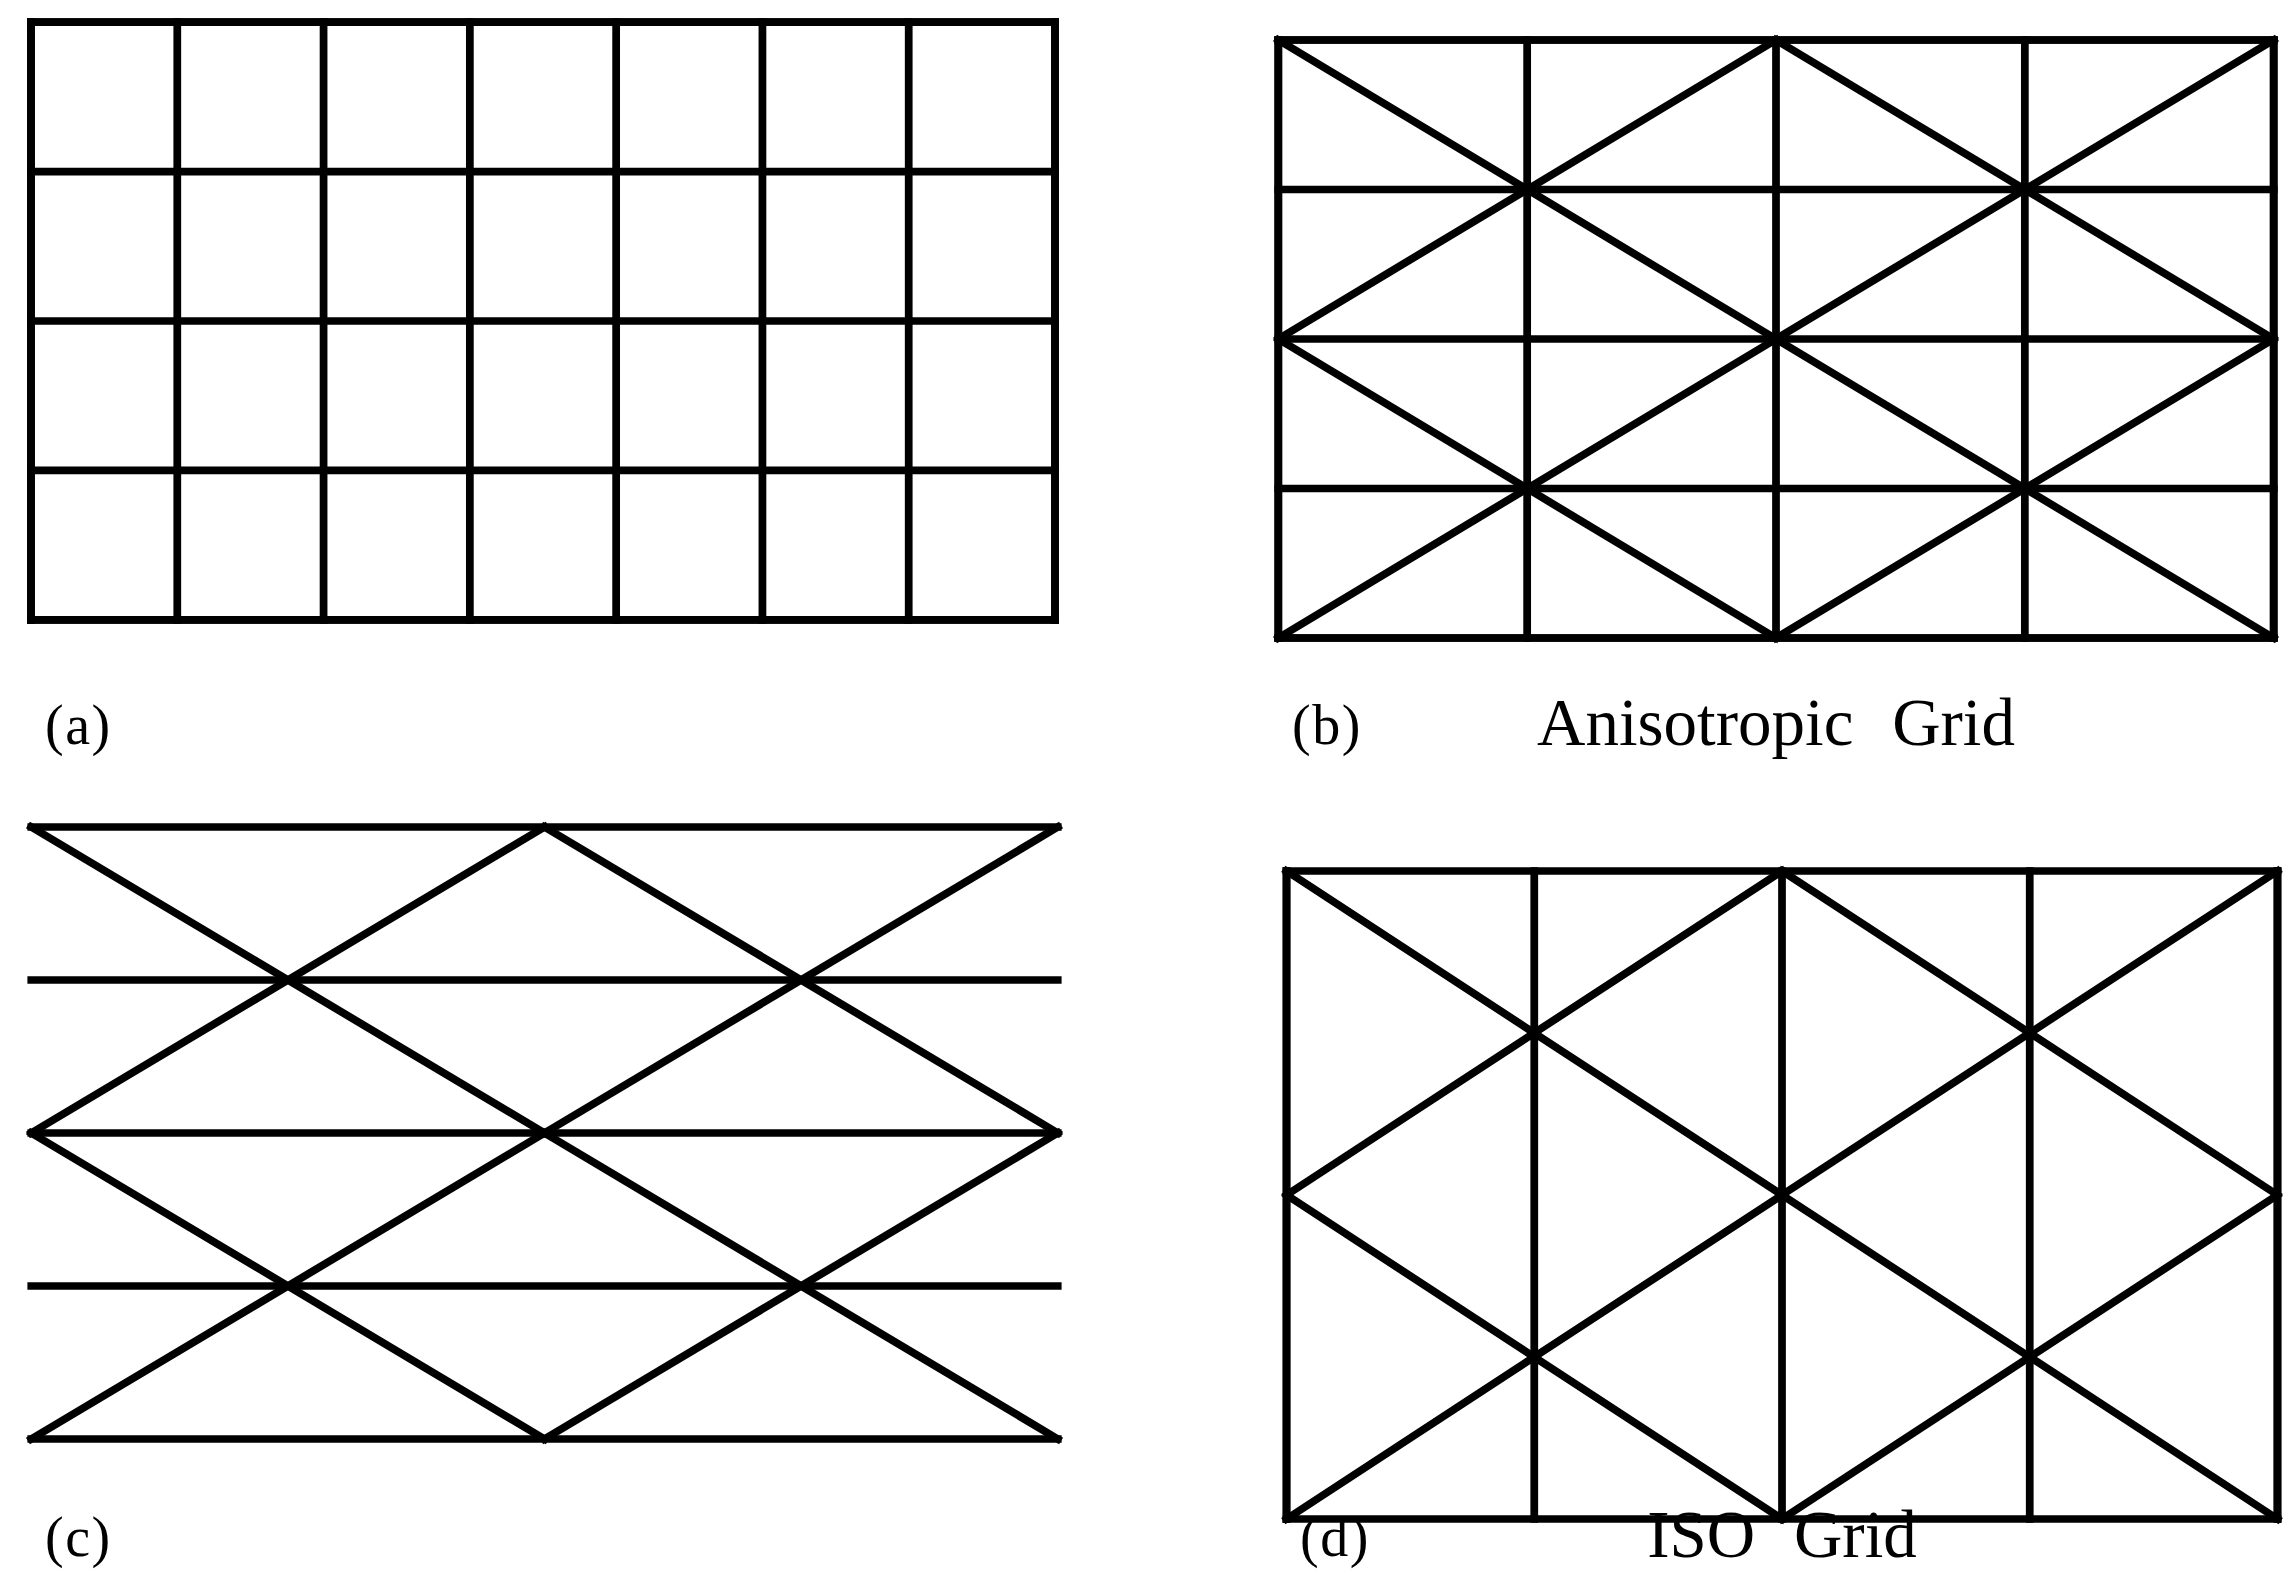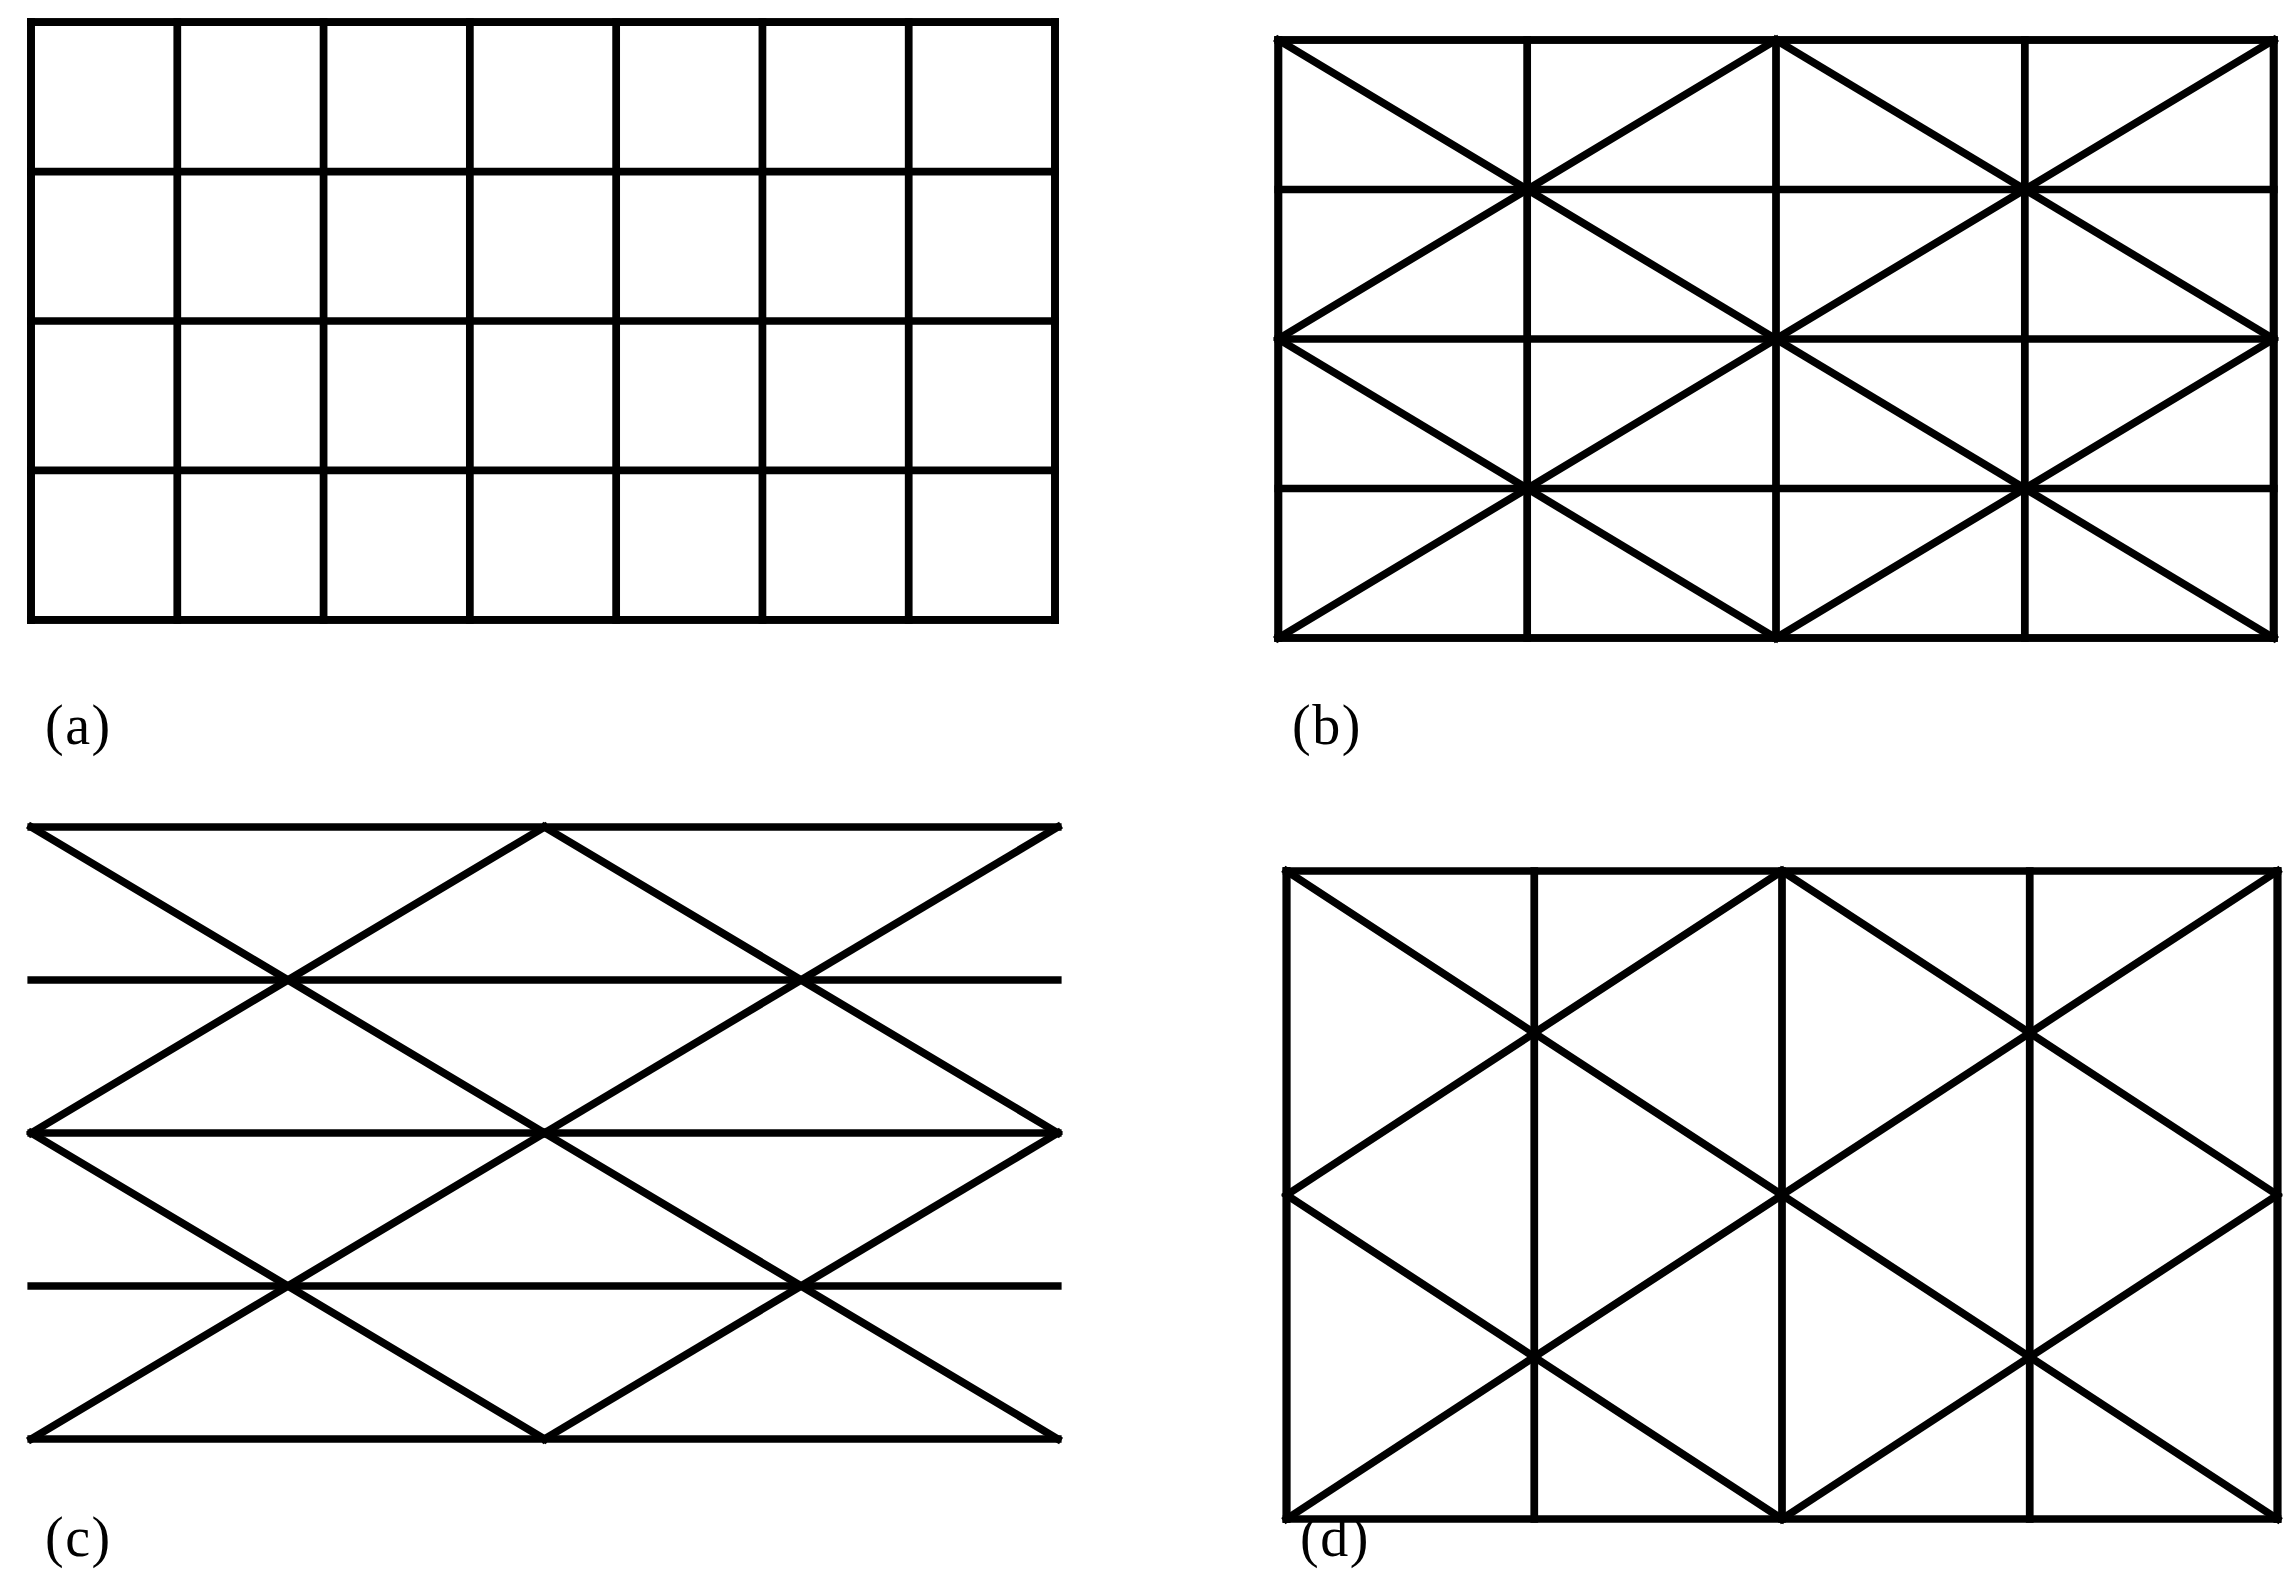--- a/index.html
+++ b/index.html
@@ -150,22 +150,24 @@
       <line x1="1280" y1="418.5" x2="640" y2="837" stroke="#000000"></line>
     </svg>
 </figure>
 
 <div class="caption" id="caption-a">
   <span class="cap-label">(a)</span>
 </div>
 
 <div class="caption" id="caption-b">
   <span class="cap-label">(b)</span>
+  <span class="cap-title">Anisotropic Grid</span>
 </div>
 
 <div class="caption" id="caption-c">
   <span class="cap-label">(c)</span>
 </div>
 
 <div class="caption" id="caption-d">
   <span class="cap-label">(d)</span>
+  <span class="cap-title">ISO Grid</span>
 </div>
 
 
 </body></html>

